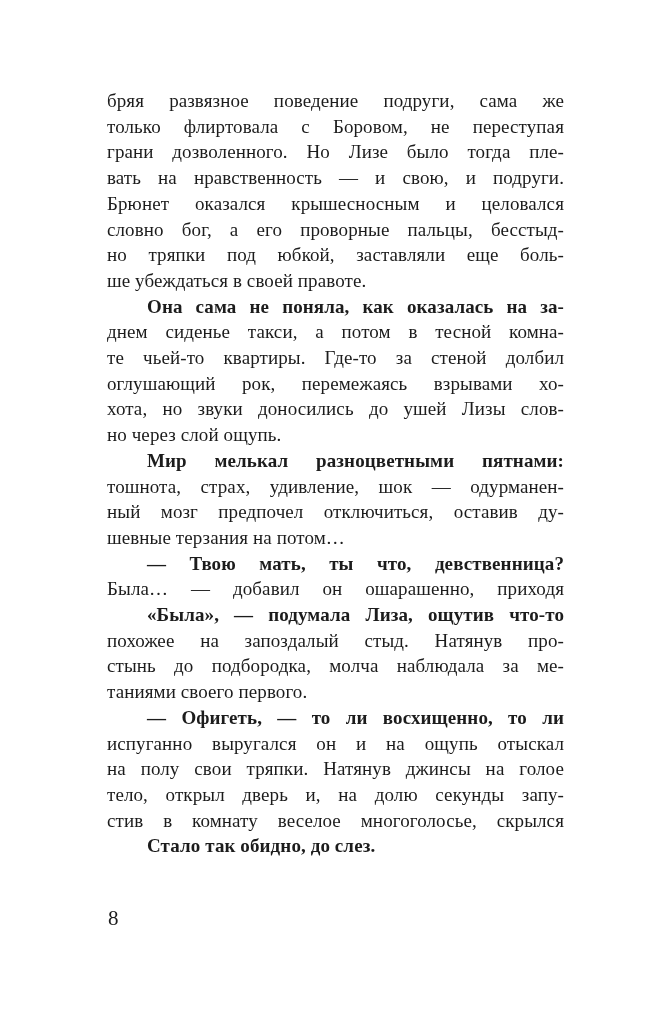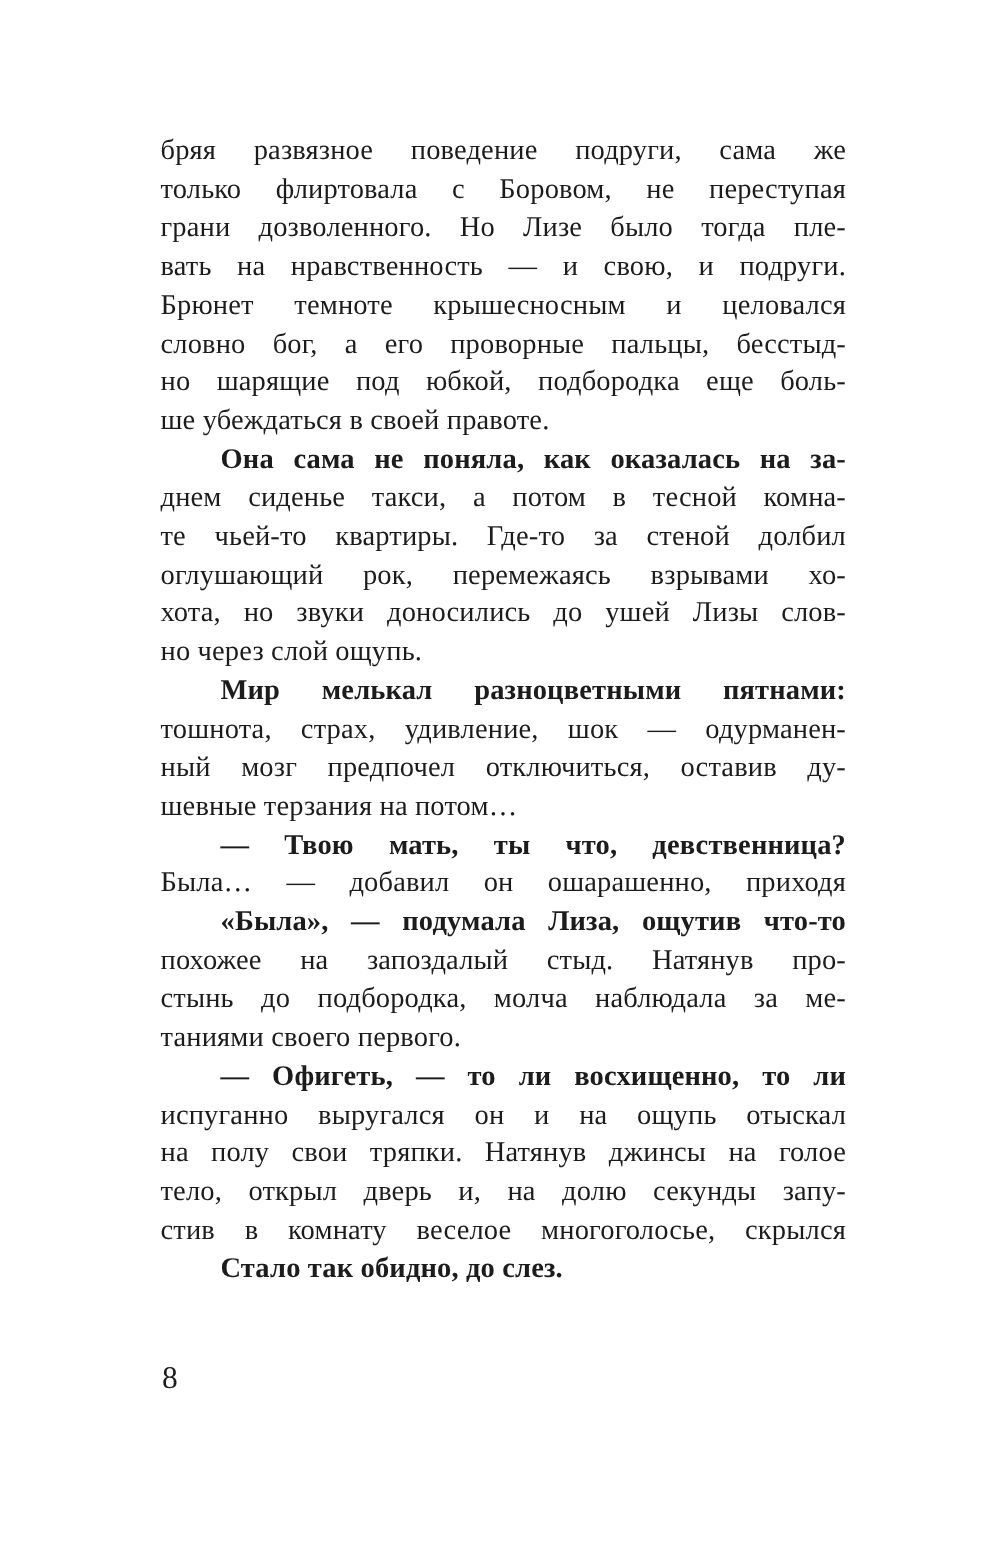--- a/index.html
+++ b/index.html
@@ -47,23 +47,23 @@
 </style>
 </head>
 <body style="background: rgb(255, 255, 255); color: rgb(28, 28, 28);">
 
 <div class="page">
   <div class="text-column">
       <div class="line">бряя развязное поведение подруги, сама же</div>
       <div class="line">только флиртовала с Боровом, не переступая</div>
       <div class="line">грани дозволенного. Но Лизе было тогда пле-</div>
       <div class="line">вать на нравственность — и свою, и подруги.</div>
-      <div class="line">Брюнет темноте крышесносным и целовался</div>
+      <div class="line">Брюнет оказался крышесносным и целовался</div>
       <div class="line">словно бог, а его проворные пальцы, бесстыд-</div>
-      <div class="line">но шарящие под юбкой, подбородка еще боль-</div>
+      <div class="line">но тряпки под юбкой, заставляли еще боль-</div>
       <div class="line lastline">ше убеждаться в своей правоте.</div>
       <div class="line indent">Она сама не поняла, как оказалась на за-</div>
       <div class="line">днем сиденье такси, а потом в тесной комна-</div>
       <div class="line">те чьей-то квартиры. Где-то за стеной долбил</div>
       <div class="line">оглушающий рок, перемежаясь взрывами хо-</div>
       <div class="line">хота, но звуки доносились до ушей Лизы слов-</div>
       <div class="line lastline">но через слой ощупь.</div>
       <div class="line indent">Мир мелькал разноцветными пятнами:</div>
       <div class="line">тошнота, страх, удивление, шок — одурманен-</div>
       <div class="line">ный мозг предпочел отключиться, оставив ду-</div>

